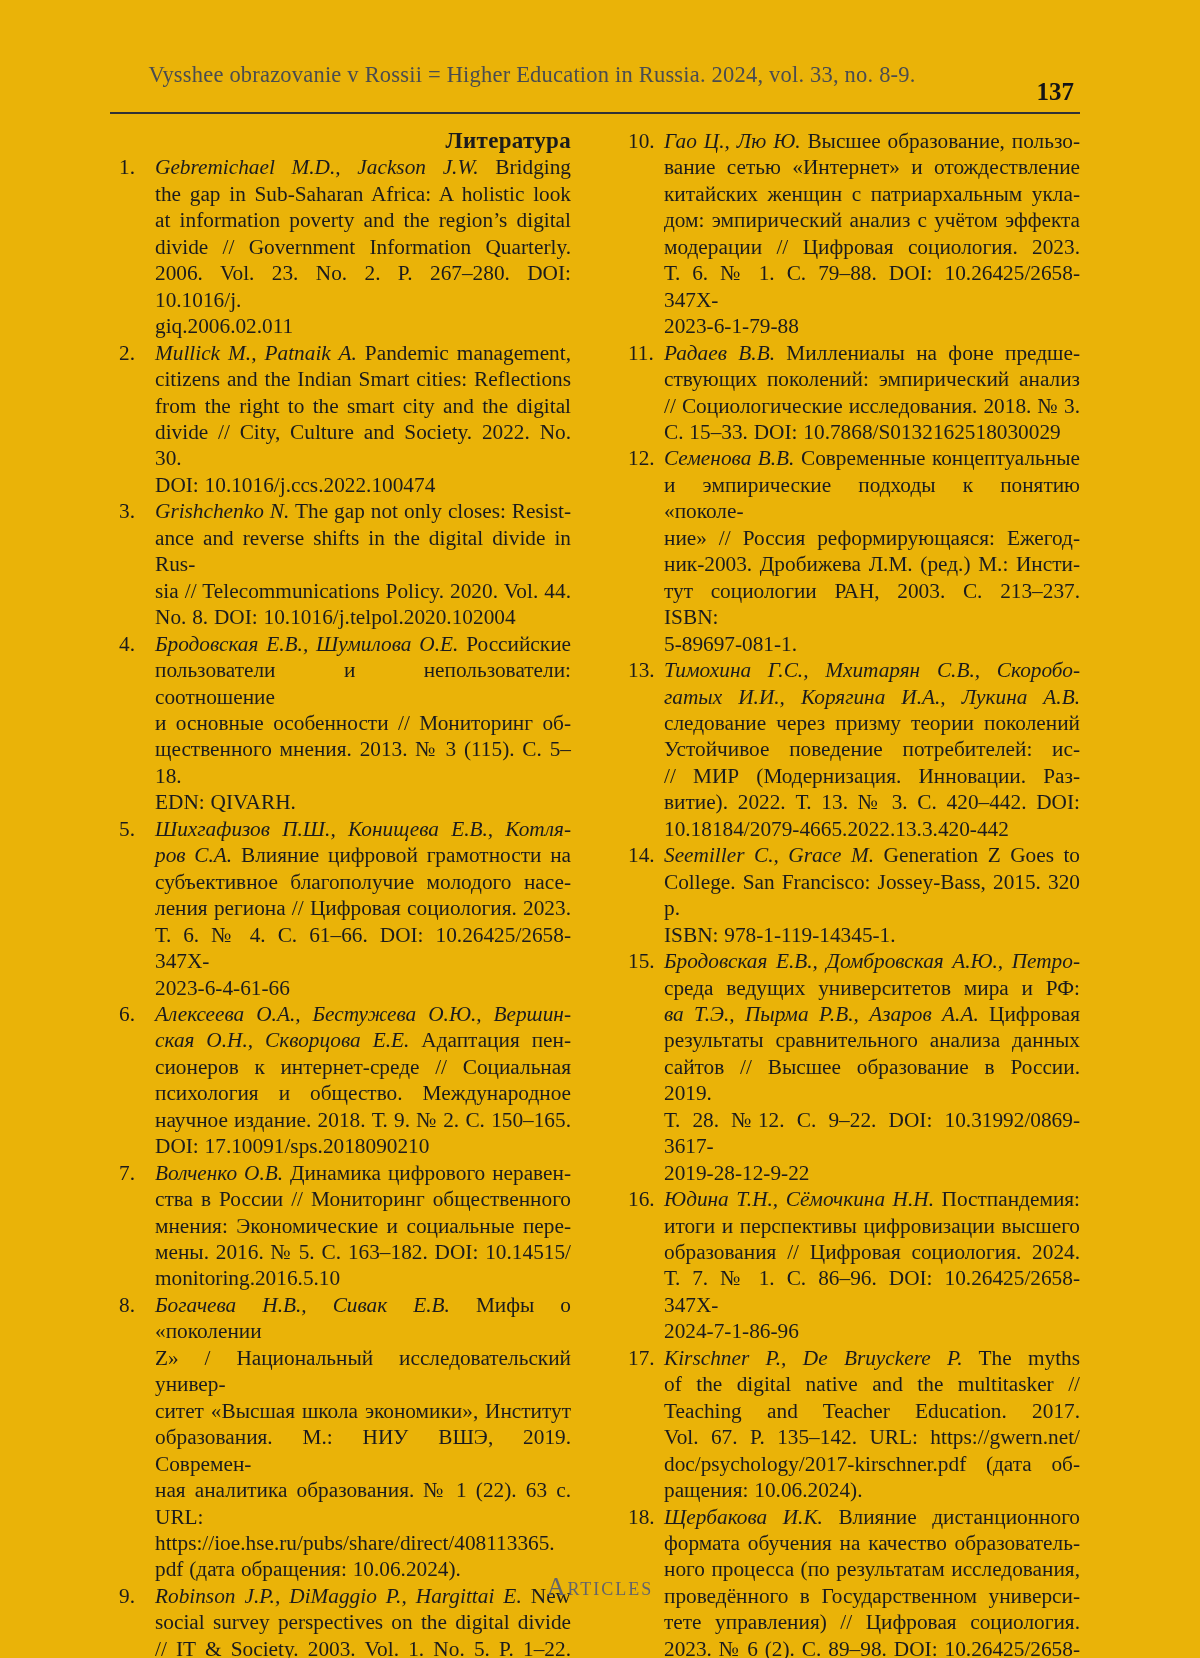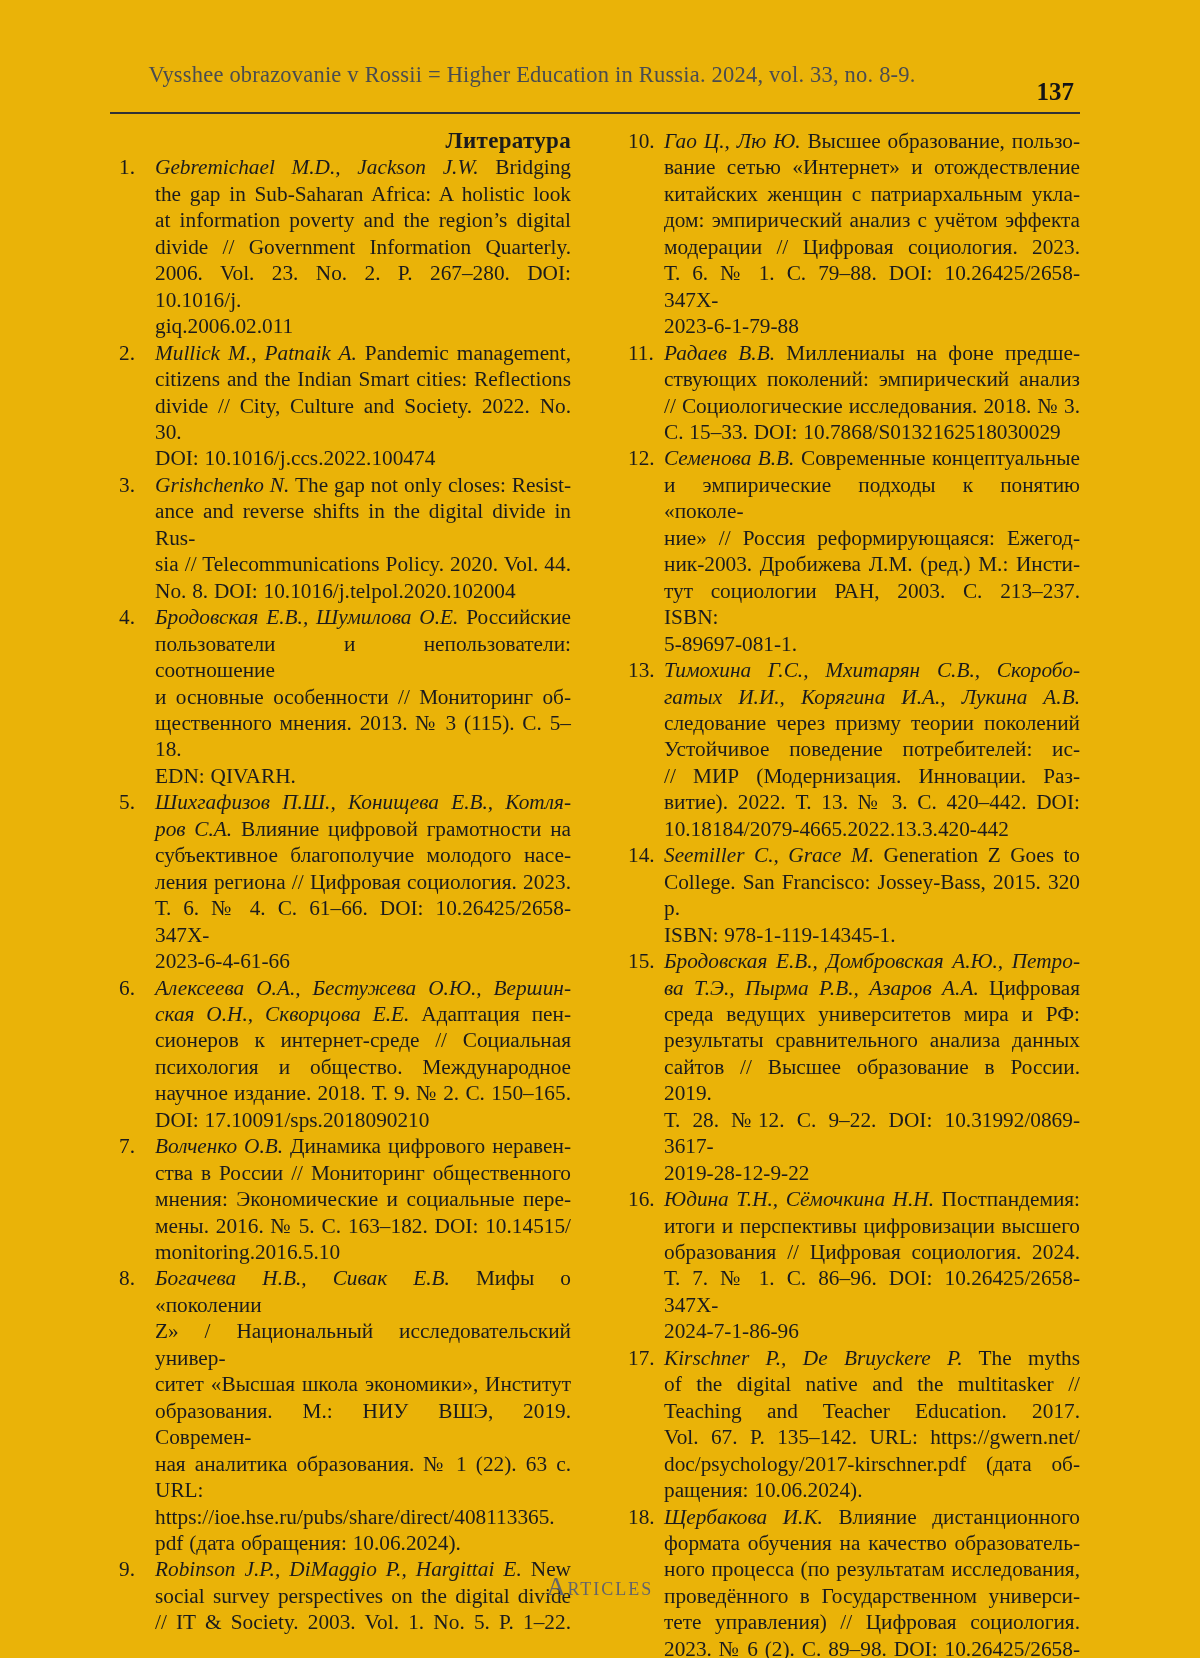--- a/index.html
+++ b/index.html
@@ -125,20 +125,21 @@
             <div class="ref-line">the gap in Sub-Saharan Africa: A holistic look</div>
             <div class="ref-line">at information poverty and the region’s digital</div>
             <div class="ref-line">divide // Government Information Quarterly.</div>
             <div class="ref-line">2006. Vol. 23. No. 2. P. 267–280. DOI: 10.1016/j.</div>
             <div class="ref-line last">giq.2006.02.011</div>
           </div>
           <div class="ref">
             <span class="ref-num">2.</span>
             <div class="ref-line"><i>Mullick M., Patnaik A.</i> Pandemic management,</div>
             <div class="ref-line">citizens and the Indian Smart cities: Reflections</div>
+            <div class="ref-line">from the right to the smart city and the digital</div>
             <div class="ref-line">divide // City, Culture and Society. 2022. No. 30.</div>
             <div class="ref-line last">DOI: 10.1016/j.ccs.2022.100474</div>
           </div>
           <div class="ref">
             <span class="ref-num">3.</span>
             <div class="ref-line"><i>Grishchenko N.</i> The gap not only closes: Resist-</div>
             <div class="ref-line">ance and reverse shifts in the digital divide in Rus-</div>
             <div class="ref-line">sia // Telecommunications Policy. 2020. Vol. 44.</div>
             <div class="ref-line last">No. 8. DOI: 10.1016/j.telpol.2020.102004</div>
           </div>
@@ -234,22 +235,22 @@
           </div>
           <div class="ref">
             <span class="ref-num">14.</span>
             <div class="ref-line"><i>Seemiller C., Grace M.</i> Generation Z Goes to</div>
             <div class="ref-line">College. San Francisco: Jossey-Bass, 2015. 320 p.</div>
             <div class="ref-line last">ISBN: 978-1-119-14345-1.</div>
           </div>
           <div class="ref">
             <span class="ref-num">15.</span>
             <div class="ref-line"><i>Бродовская Е.В., Домбровская А.Ю., Петро-</i></div>
+            <div class="ref-line">среда ведущих университетов мира и РФ:</div>
             <div class="ref-line"><i>ва Т.Э., Пырма Р.В., Азаров А.А.</i> Цифровая</div>
-            <div class="ref-line">среда ведущих университетов мира и РФ:</div>
             <div class="ref-line">результаты сравнительного анализа данных</div>
             <div class="ref-line">сайтов // Высшее образование в России. 2019.</div>
             <div class="ref-line">Т. 28. №12. С. 9–22. DOI: 10.31992/0869-3617-</div>
             <div class="ref-line last">2019-28-12-9-22</div>
           </div>
           <div class="ref">
             <span class="ref-num">16.</span>
             <div class="ref-line"><i>Юдина Т.Н., Сёмочкина Н.Н.</i> Постпандемия:</div>
             <div class="ref-line">итоги и перспективы цифровизации высшего</div>
             <div class="ref-line">образования // Цифровая социология. 2024.</div>

